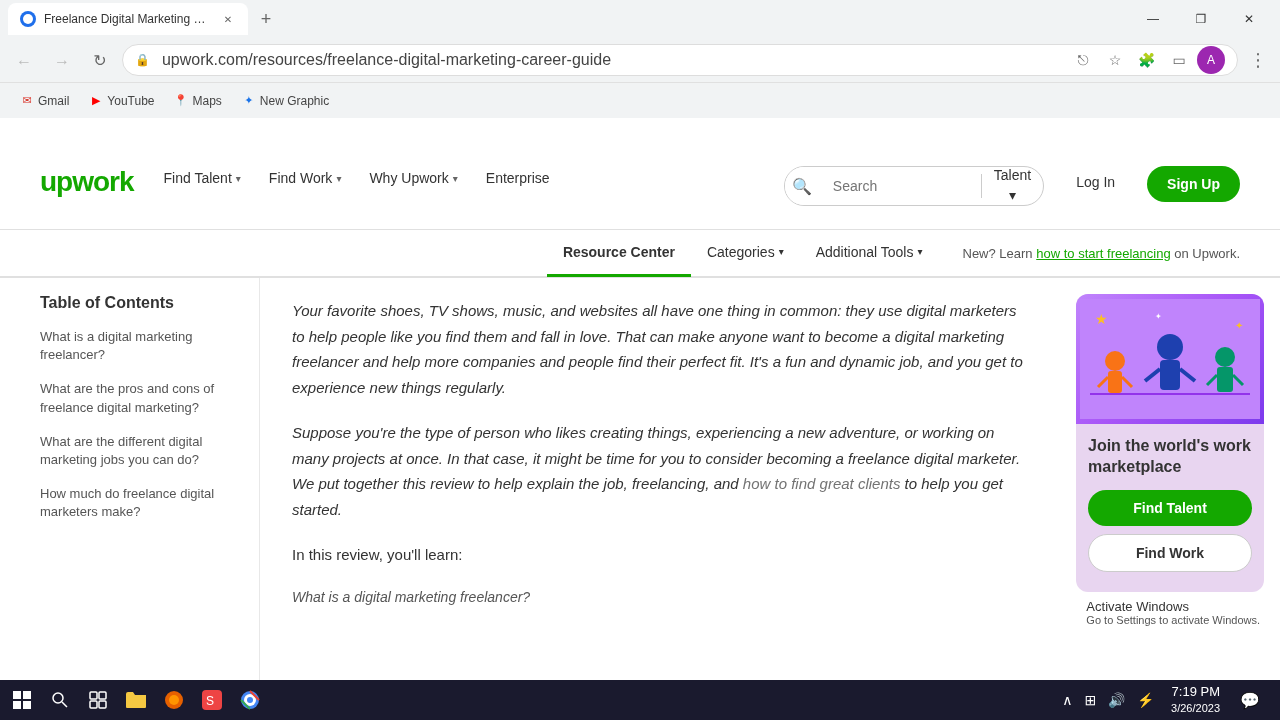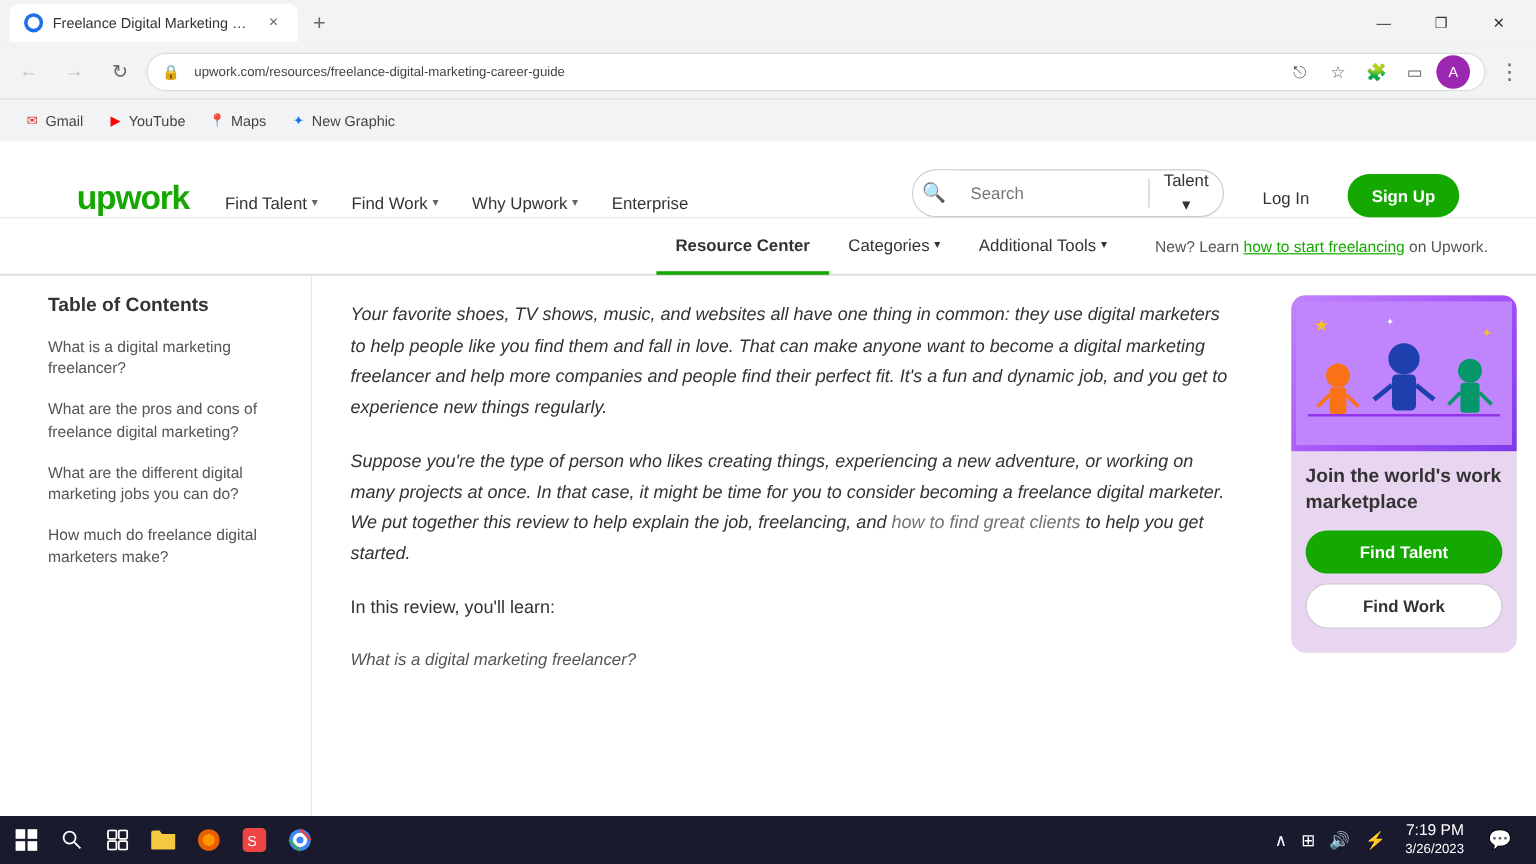--- a/index.html
+++ b/index.html
@@ -16,35 +16,35 @@
     .tab-close { width: 16px; height: 16px; display: flex; align-items: center; justify-content: center; border-radius: 50%; cursor: pointer; font-size: 10px; color: #666; }
     .tab-new { width: 28px; height: 28px; display: flex; align-items: center; justify-content: center; border-radius: 50%; cursor: pointer; color: #666; font-size: 18px; }
     .window-controls { display: flex; gap: 2px; align-items: center; }
     .win-btn { width: 46px; height: 32px; display: flex; align-items: center; justify-content: center; cursor: pointer; font-size: 12px; color: #333; }
 
     
     .address-bar-row { display: flex; align-items: center; height: 44px; background: #f1f3f4; padding: 0 8px; gap: 6px; }
     .nav-btn { width: 32px; height: 32px; display: flex; align-items: center; justify-content: center; border-radius: 50%; cursor: pointer; color: #666; font-size: 16px; }
     .nav-btn.disabled { color: #bbb; cursor: default; }
     .address-bar { flex: 1; height: 32px; background: #fff; border-radius: 16px; display: flex; align-items: center; padding: 0 12px; gap: 8px; border: 1px solid #ddd; }
-    .address-text { font-size: 11px; color: #444; flex: 1; }
+    .address-text { font-size: 16px; color: #444; flex: 1; }
     .address-icons { display: flex; gap: 4px; align-items: center; }
     .addr-icon { width: 28px; height: 28px; display: flex; align-items: center; justify-content: center; border-radius: 50%; cursor: pointer; color: #666; font-size: 14px; }
     .profile-circle { width: 28px; height: 28px; border-radius: 50%; background: #9c27b0; display: flex; align-items: center; justify-content: center; color: #fff; font-size: 12px; cursor: pointer; }
 
     
     .bookmarks-bar { height: 36px; background: #f1f3f4; border-top: 1px solid #e0e0e0; display: flex; align-items: center; padding: 0 12px; gap: 4px; }
     .bookmark-item { display: flex; align-items: center; gap: 4px; padding: 4px 8px; border-radius: 4px; cursor: pointer; font-size: 12px; color: #444; }
     .bm-icon { width: 14px; height: 14px; display: flex; align-items: center; justify-content: center; font-size: 11px; }
 
     
     .page { background: #fff; width: 100%; height: calc(720px - 118px - 40px);  overflow: hidden; display: flex; flex-direction: column; }
 
     
-    .upwork-nav { background: #fff; border-bottom: 1px solid #e0e0e0; padding: 0 64px; display: flex; align-items: flex-end; height: 64px; gap: 16px; }
+    .upwork-nav { background: #fff; border-bottom: 1px solid #e0e0e0; padding: 0 40px; display: flex; align-items: flex-start; height: 64px; gap: 16px; margin-top: 48px; }
     .upwork-logo { color: #14a800; font-size: 28px; font-weight: 900; letter-spacing: -1px; margin-right: 8px; }
     .nav-link { font-size: 14px; color: #333; cursor: pointer; display: flex; align-items: center; gap: 4px; padding: 4px 6px; border-radius: 4px; }
     .nav-link .arrow { font-size: 10px; color: #666; }
     .nav-enterprise { font-size: 14px; color: #333; cursor: pointer; padding: 4px 6px; }
     .nav-spacer { flex: 1; }
     .search-bar-nav { display: flex; align-items: center; border: 1.5px solid #ccc; border-radius: 24px; overflow: hidden; height: 40px; }
     .search-input-nav { border: none; outline: none; padding: 0 12px; font-size: 14px; width: 160px; color: #999; }
     .search-divider { width: 1px; background: #ccc; height: 24px; }
     .talent-btn { display: flex; align-items: center; gap: 4px; padding: 0 12px; font-size: 14px; color: #333; cursor: pointer; height: 100%; flex-direction: column; }
     .search-icon-nav { width: 36px; height: 40px; display: flex; align-items: center; justify-content: center; background: #fff; cursor: pointer; }
@@ -269,20 +269,24 @@
               <text x="75" y="20" font-size="8" fill="#fff">✦</text>
             </svg>
           </div>
           <div class="cta-body">
             <div class="cta-heading">Join the world's work marketplace</div>
             <button class="cta-btn">Find Talent</button>
             <button class="cta-btn secondary">Find Work</button>
           </div>
         </div>
 
+        <div class="activate-windows">
+          <div class="aw-title">Activate Windows</div>
+          <div>Go to Settings to activate Windows.</div>
+        </div>
       </div>
     </div>
   </div>
 
   <div class="taskbar">
     <div class="taskbar-start">
       <svg width="20" height="20" viewBox="0 0 20 20">
         <rect x="1" y="1" width="8" height="8" fill="#fff"></rect>
         <rect x="11" y="1" width="8" height="8" fill="#fff"></rect>
         <rect x="1" y="11" width="8" height="8" fill="#fff"></rect>

